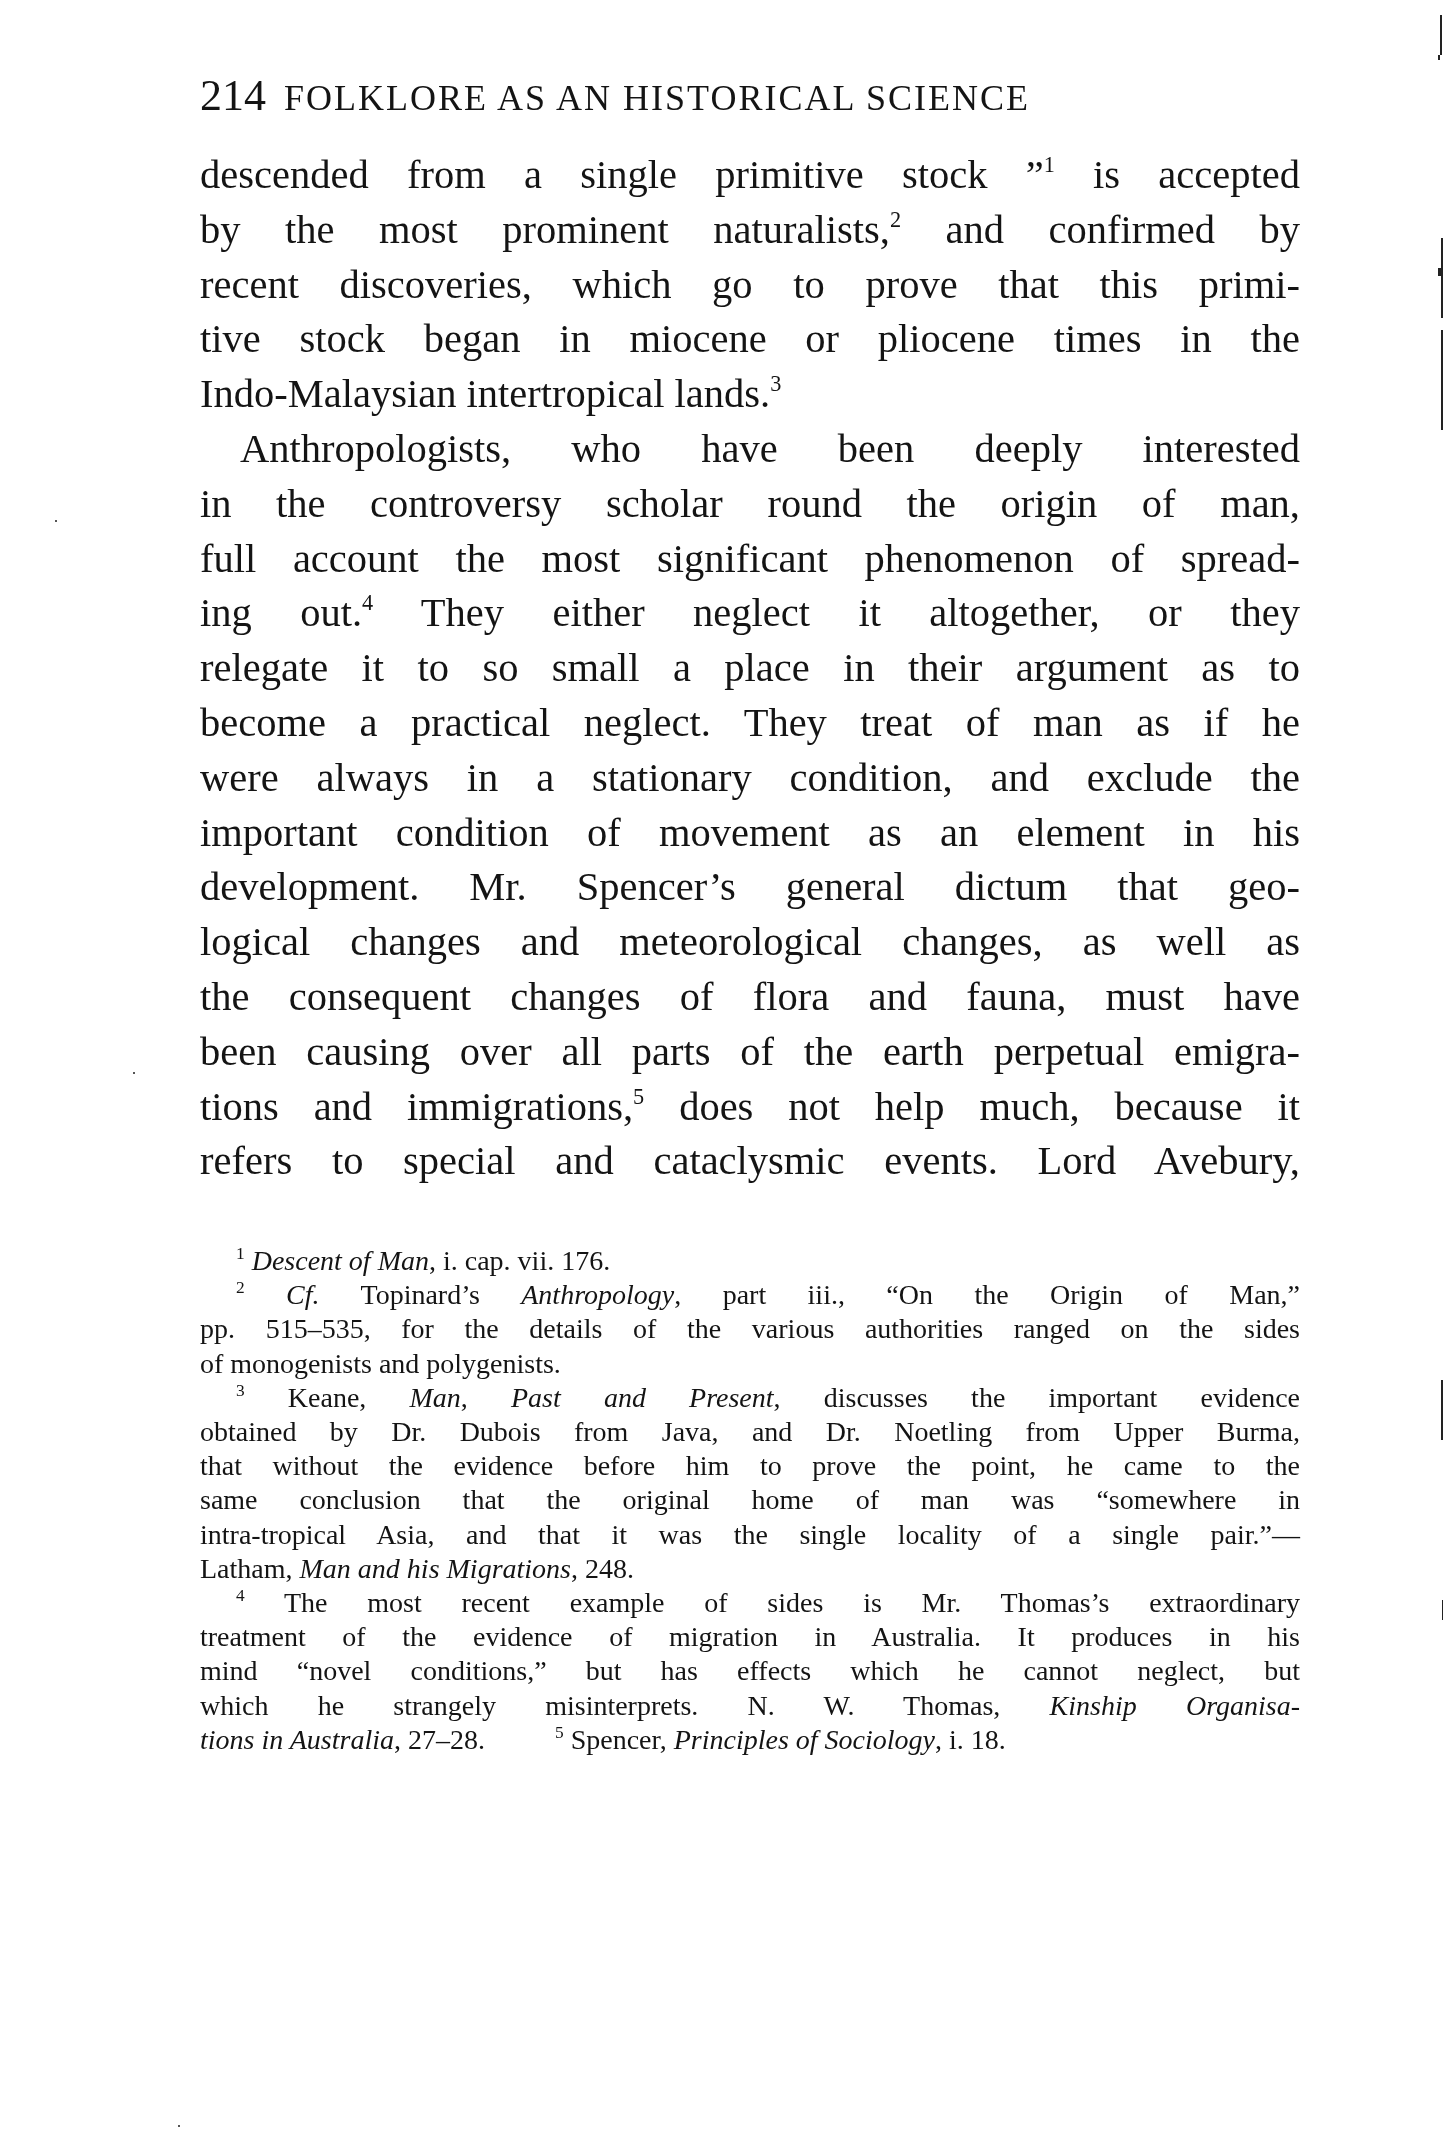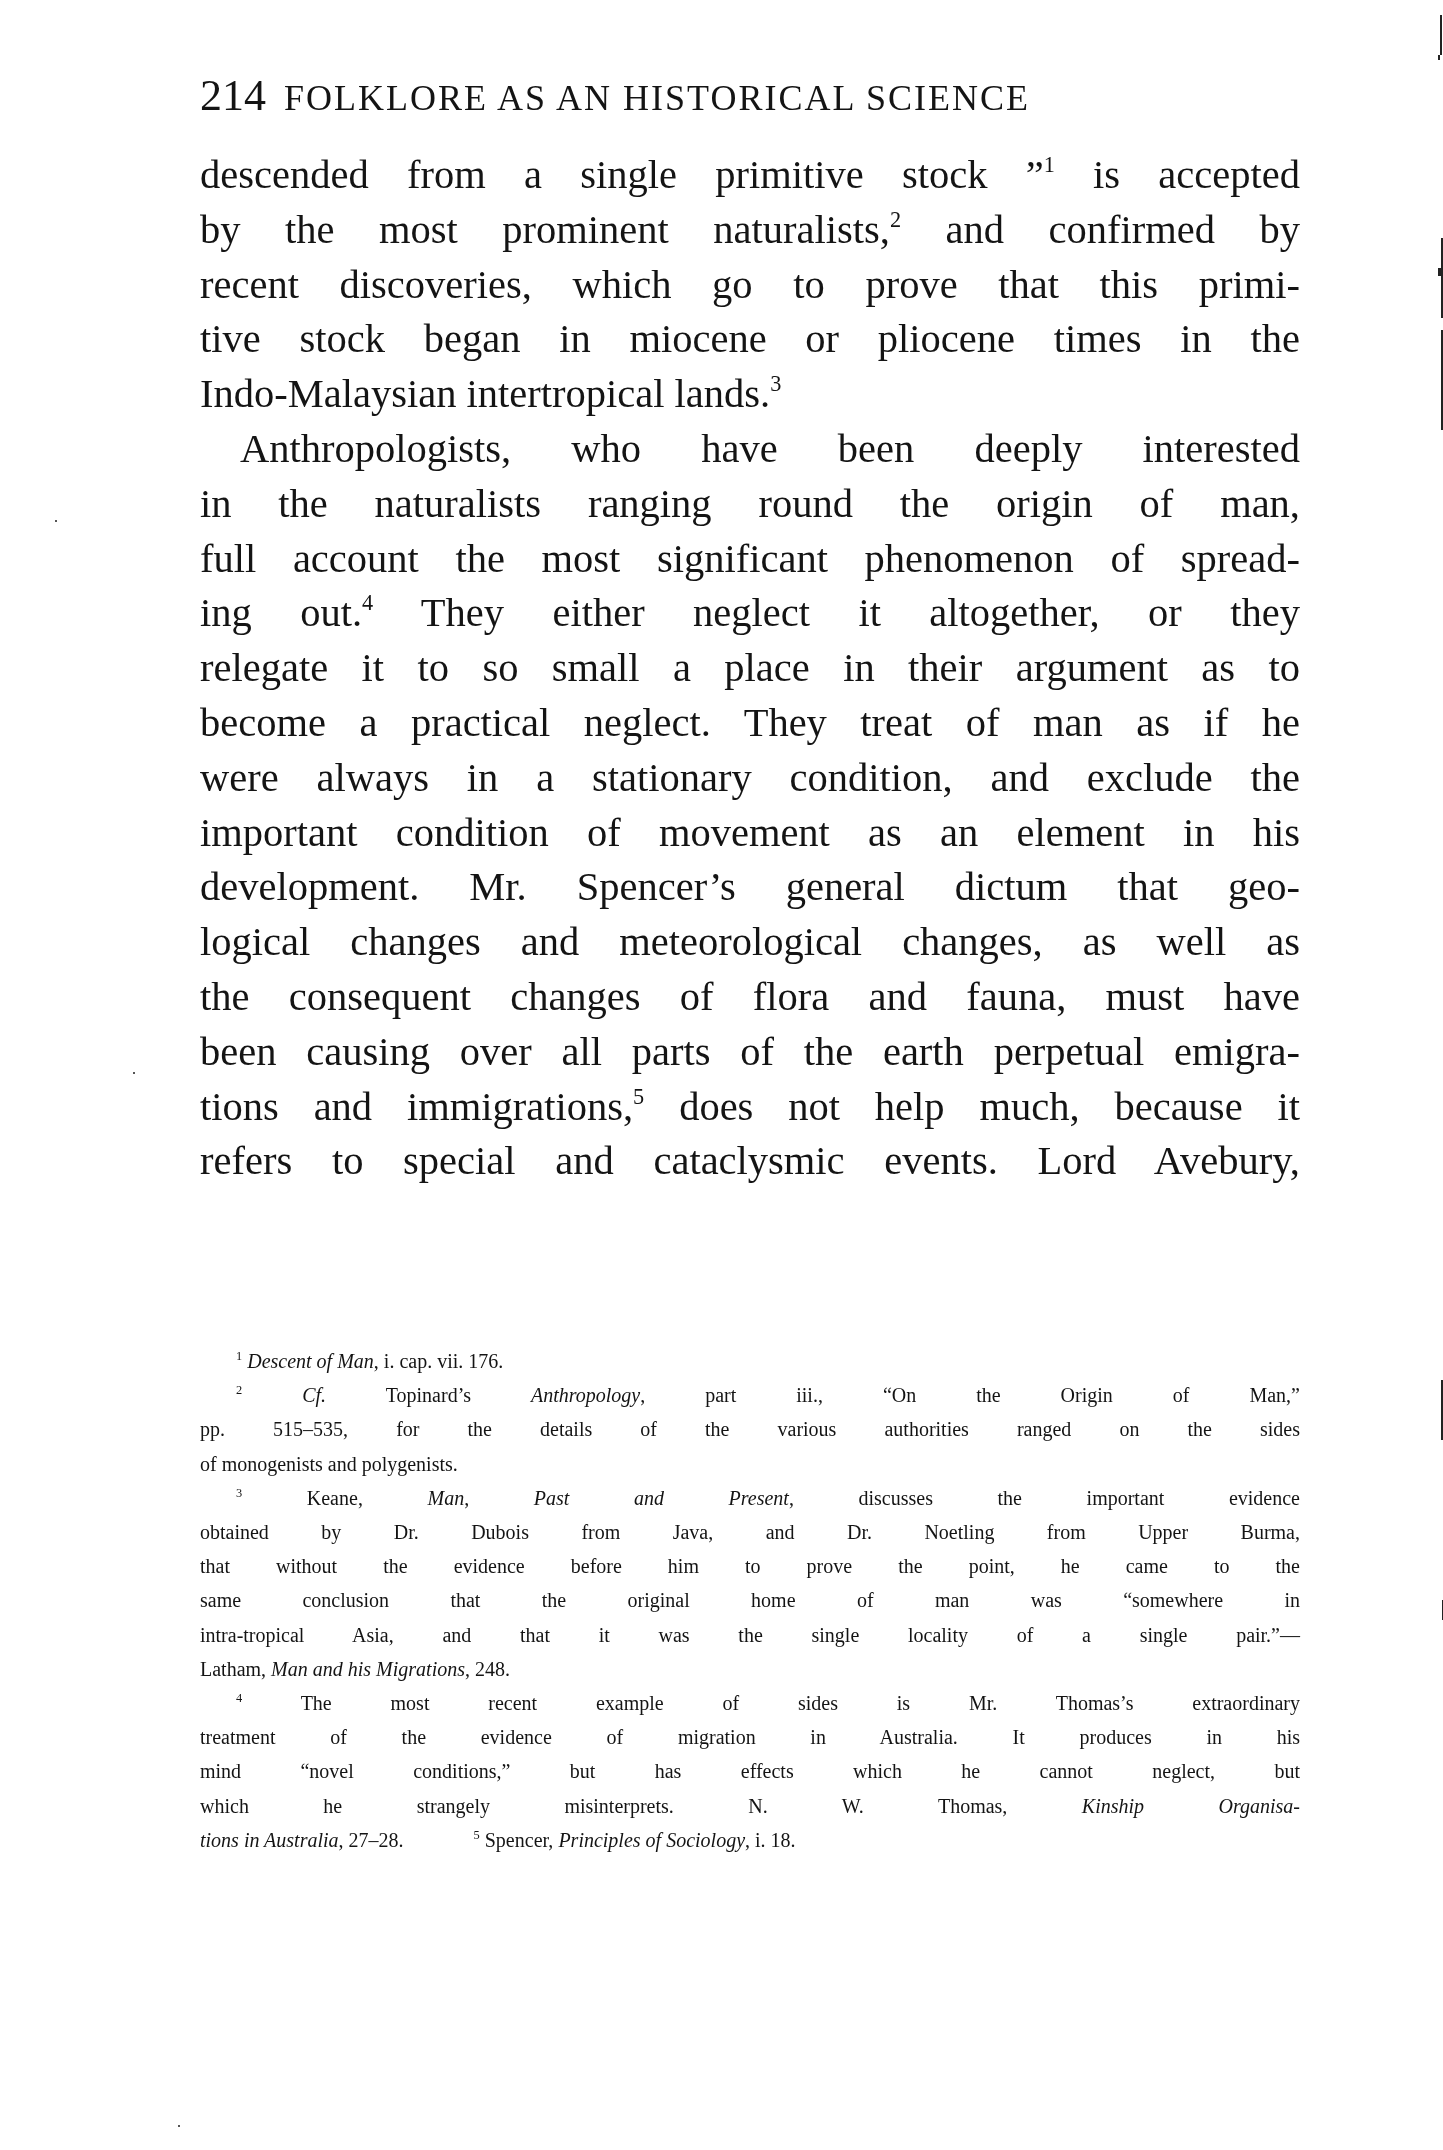--- a/index.html
+++ b/index.html
@@ -58,24 +58,24 @@
     .body-text .line.indent {
       padding-left: 40px;
     }
     sup {
       font-size: 0.55em;
       vertical-align: 0.7em;
       line-height: 0;
     }
     .footnotes {
       position: absolute;
-      top: 1344px;
+      top: 1244px;
       left: 0;
       width: 1100px;
-      font-size: 20px;
+      font-size: 28px;
       line-height: 34.2px;
     }
     .footnotes .line {
       display: block;
       white-space: nowrap;
       text-align: justify;
       text-align-last: justify;
     }
     .footnotes .line.last {
       text-align-last: left;
@@ -110,21 +110,21 @@
     <span class="folio">214</span><span>FOLKLORE AS AN HISTORICAL SCIENCE</span>
   </div>
 
   <div class="body-text">
     <span class="line"><span>descended from a single primitive stock ”</span><sup>1</sup><span> is accepted</span></span>
     <span class="line"><span>by the most prominent naturalists,</span><sup>2</sup><span> and confirmed by</span></span>
     <span class="line">recent discoveries, which go to prove that this primi-</span>
     <span class="line">tive stock began in miocene or pliocene times in the</span>
     <span class="line last"><span>Indo-Malaysian intertropical lands.</span><sup>3</sup></span>
     <span class="line indent">Anthropologists, who have been deeply interested</span>
-    <span class="line">in the naturalists ranging round the origin of man,</span>
+    <span class="line">in the controversy scholar round the origin of man,</span>
     <span class="line">full account the most significant phenomenon of spread-</span>
     <span class="line"><span>ing out.</span><sup>4</sup><span>  They either neglect it altogether, or they</span></span>
     <span class="line">relegate it to so small a place in their argument as to</span>
     <span class="line">become a practical neglect.  They treat of man as if he</span>
     <span class="line">were always in a stationary condition, and exclude the</span>
     <span class="line">important condition of movement as an element in his</span>
     <span class="line">development.  Mr. Spencer’s general dictum that geo-</span>
     <span class="line">logical changes and meteorological changes, as well as</span>
     <span class="line">the consequent changes of flora and fauna, must have</span>
     <span class="line">been causing over all parts of the earth perpetual emigra-</span>

